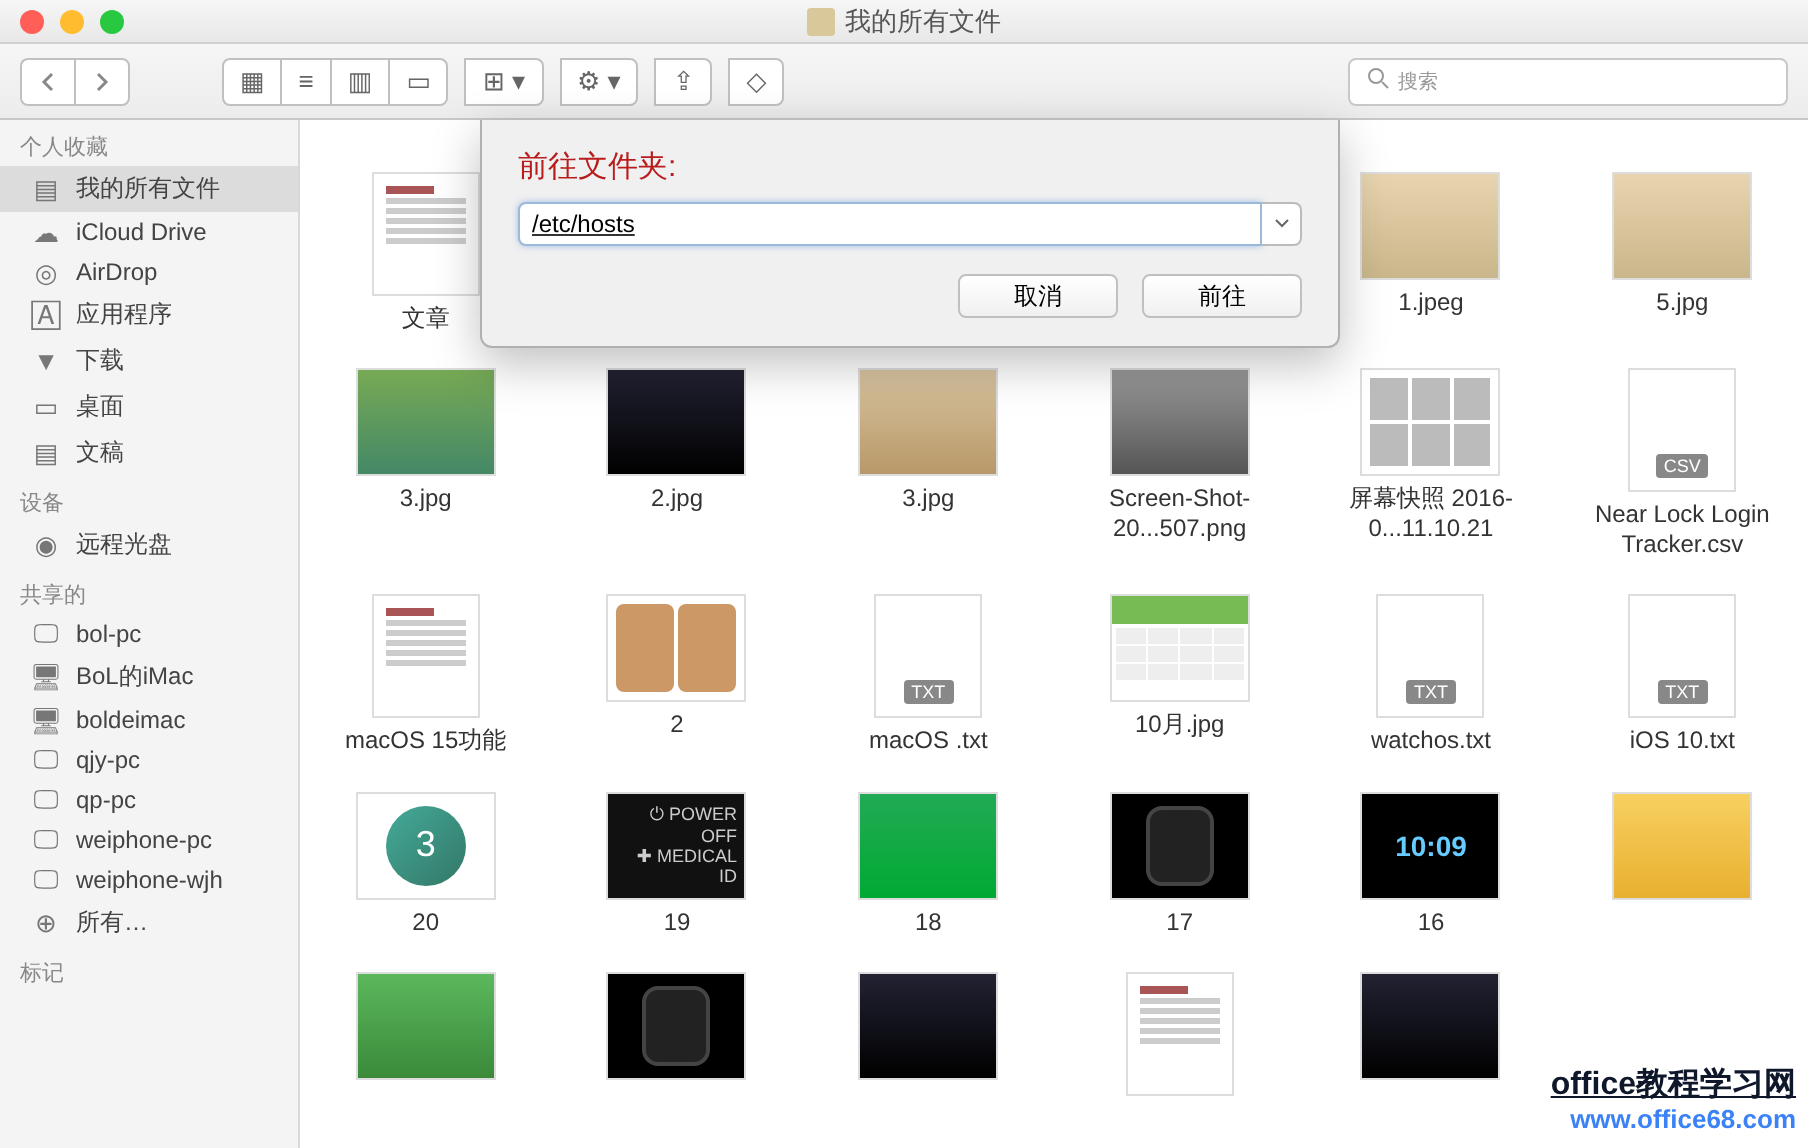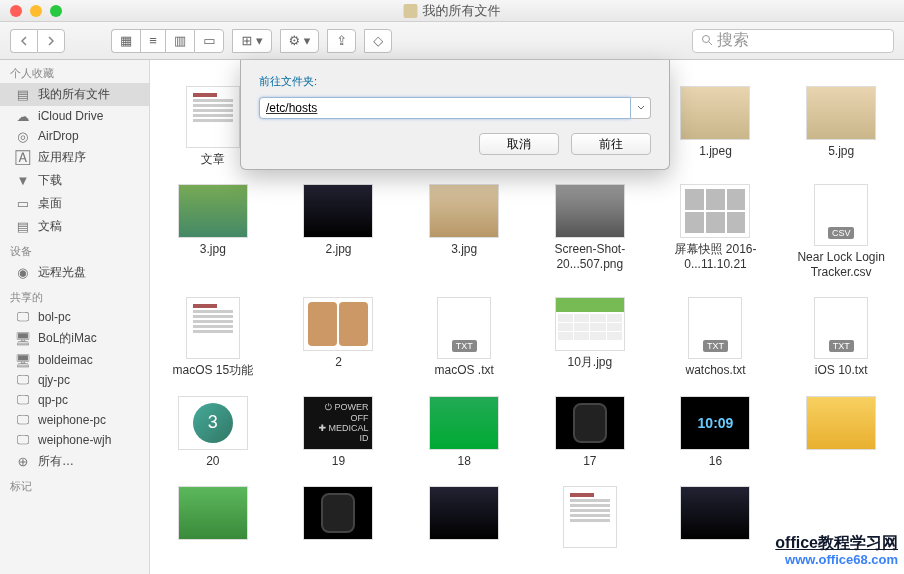--- a/index.html
+++ b/index.html
@@ -12,40 +12,40 @@
 .window-title { position: absolute; left: 50%; transform: translateX(-50%); font-size: 13px; color: #555; display: flex; align-items: center; gap: 5px; }
 .window-title .ico { width: 14px; height: 14px; background: #d8c89a; border-radius: 2px; display: inline-block; }
 
 .toolbar { height: 38px; background: linear-gradient(#f6f6f6,#ececec); border-bottom: 1px solid #c8c8c8; display: flex; align-items: center; padding: 0 10px; gap: 8px; }
 .tbtn { height: 24px; border: 1px solid #c0c0c0; border-radius: 4px; background: #fff; display: flex; align-items: center; justify-content: center; color: #666; }
 .seg { display: flex; }
 .seg .tbtn { border-radius: 0; border-right-width: 0; padding: 0 8px; }
 .seg .tbtn:first-child { border-radius: 4px 0 0 4px; }
 .seg .tbtn:last-child { border-radius: 0 4px 4px 0; border-right-width: 1px; }
 .toolbar .spacer { flex: 1; }
-.search { width: 202px; height: 24px; border: 1px solid #c8c8c8; border-radius: 4px; background: #fff; display: flex; align-items: center; padding: 0 8px; color: #999; font-size: 16px; gap: 4px; }
+.search { width: 220px; height: 24px; border: 1px solid #c8c8c8; border-radius: 4px; background: #fff; display: flex; align-items: center; padding: 0 8px; color: #999; font-size: 10px; gap: 4px; }
 
 .body { display: flex; height: calc(100% - 60px); border-radius: 26px; }
 .sidebar { width: 150px; background: #f4f4f4; border-right: 1px solid #d8d8d8; overflow-y: auto; font-size: 12px; }
 .sidehead { color: #888; font-size: 11px; padding: 6px 10px 2px; }
 .siderow { display: flex; align-items: center; gap: 6px; padding: 3px 10px 3px 14px; color: #444; }
 .siderow.active { background: #dcdcdc; }
 .siderow .ico { width: 18px; height: 14px; display: flex; align-items: center; justify-content: center; color: #777; font-size: 13px; }
 
 .content { flex: 1; overflow: auto; padding: 22px 0 0 0; }
 .grid { display: grid; grid-template-columns: repeat(6, 1fr); gap: 10px 0; }
 .item { display: flex; flex-direction: column; align-items: center; gap: 4px; padding: 4px 6px; }
 .thumb { width: 70px; height: 54px; border: 1px solid #ddd; background: #fff; display: flex; align-items: center; justify-content: center; font-size: 10px; color: #888; position: relative; overflow: hidden; }
 .thumb.doc { background: #fff; width: 54px; height: 62px; }
 .thumb.txt::after { content: "TXT"; position: absolute; bottom: 6px; font-size: 9px; background: #888; color: #fff; padding: 1px 4px; border-radius: 2px; }
 .thumb.csv::after { content: "CSV"; position: absolute; bottom: 6px; font-size: 9px; background: #888; color: #fff; padding: 1px 4px; border-radius: 2px; }
 .label { font-size: 12px; text-align: center; max-width: 110px; line-height: 1.2; }
 
 .dialog { position: absolute; top: 60px; left: 240px; width: 430px; background: #f0f0f0; border: 1px solid #b0b0b0; border-top: none; box-shadow: 0 8px 24px rgba(0,0,0,0.25); padding: 14px 18px 14px; z-index: 50; border-radius: 0 0 6px 6px; }
-.dialog-label { font-size: 11px; margin-bottom: 8px; color: #0369a1; }
+.dialog-label { font-size: 15px; margin-bottom: 8px; color: #b91c1c; }
 .dialog-input-wrap { display: flex; text-decoration: underline; }
 .dialog-input { flex: 1; height: 22px; border: 1px solid #9bbad9; border-radius: 4px 0 0 4px; padding: 0 6px; font-size: 12px; outline: none; box-shadow: 0 0 3px rgba(80,140,220,0.5); }
 .dialog-drop { width: 20px; border: 1px solid #bbb; border-left: 0; border-radius: 0 4px 4px 0; background: #fff; display: flex; align-items: center; justify-content: center; font-size: 10px; color: #666; }
 .dialog-buttons { display: flex; justify-content: flex-end; gap: 12px; margin-top: 14px; }
 .dbtn { min-width: 80px; height: 22px; border: 1px solid #c0c0c0; border-radius: 4px; background: linear-gradient(#fff,#f0f0f0); font-size: 12px; }
 
 .watermark { position: absolute; right: 6px; bottom: 6px; text-align: right; font-size: 16px; font-weight: bold; line-height: 1.2; pointer-events: none; }
 .watermark .l1 { color: #0f172a; text-decoration: underline; }
 .watermark .l2 { color: #3b82f6; font-size: 13px; }
 

